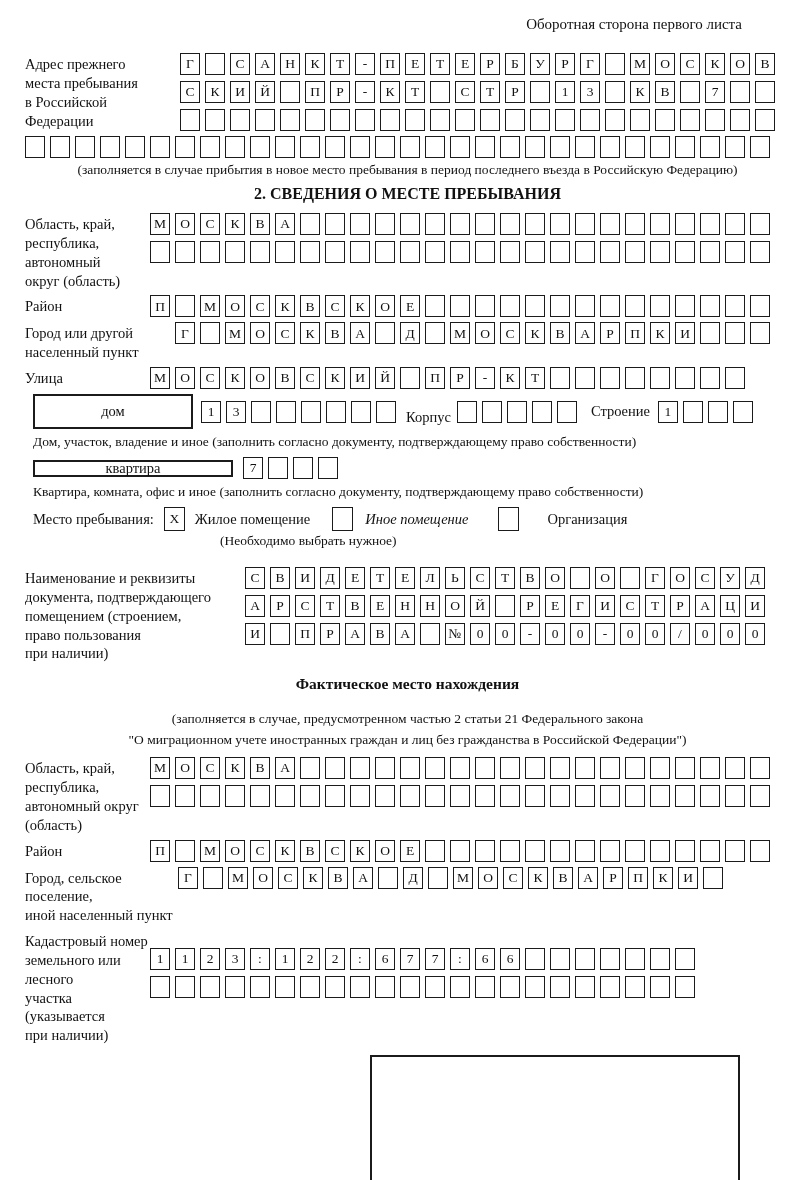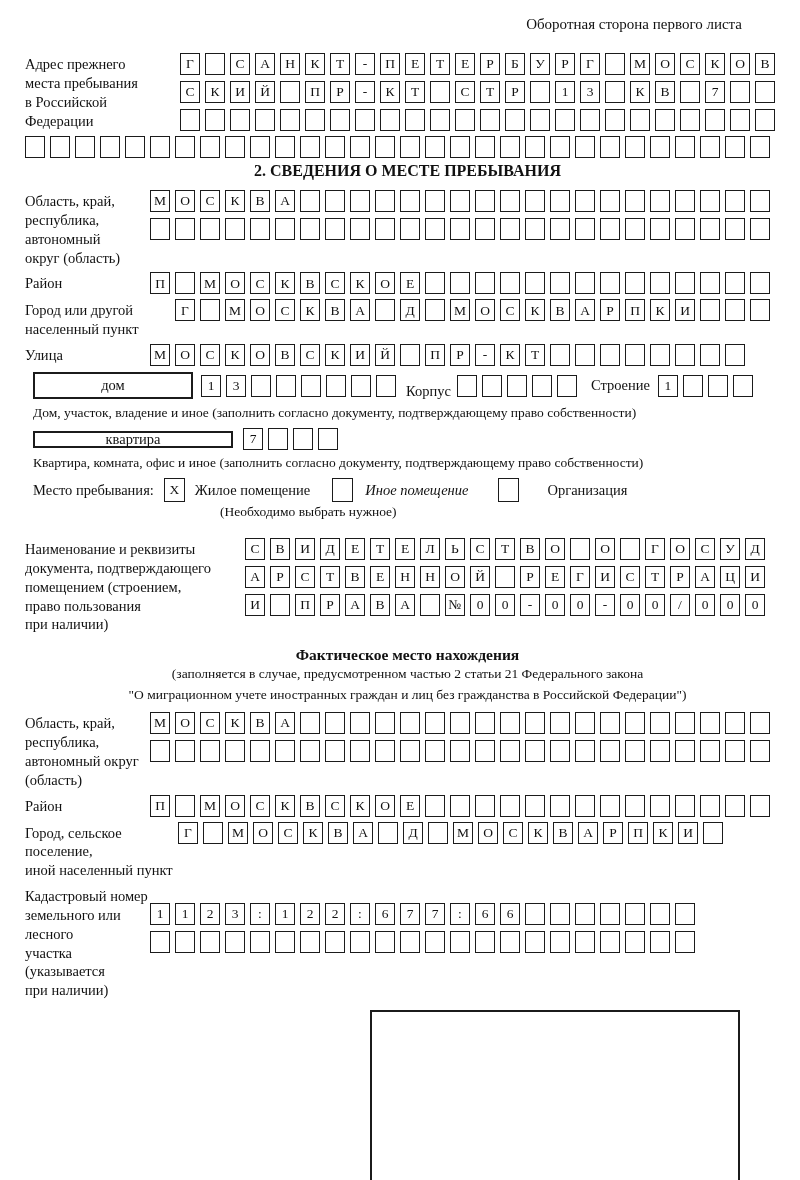--- a/index.html
+++ b/index.html
@@ -15,28 +15,28 @@
   .flabel { font-size:14.5px; line-height:1.3; flex:0 0 auto; padding-top:2px; }
   .gridcol { display:flex; flex-direction:column; gap:6px; }
   .cells { display:flex; gap:5px; }
   .cell {
     width:20px; height:22px; flex:0 0 auto;
     border:1.5px solid #1b1b1b;
     display:flex; align-items:center; justify-content:center;
     font-size:13.5px; line-height:1;
   }
   .wbox {
-    border:2px solid #1b1b1b; height:27px;
+    border:2px solid #1b1b1b; height:35px;
     display:flex; align-items:center; justify-content:center;
     font-size:14.5px;
   }
   .note { font-size:13.5px; margin:2px 0 7px 0; }
   .note.center { text-align:center; }
   .sec-title { text-align:center; font-weight:bold; font-size:16px; margin:4px 0 10px 0; }
-  .sub-title { text-align:center; font-weight:bold; font-size:15.5px; margin:12px 0 0 0; }
+  .sub-title { text-align:center; font-weight:bold; font-size:15.5px; margin:12px 0 16px 0; }
   .inline-label { font-size:14.5px; padding-top:4px; }
   .stamp-box { border:2px solid #1b1b1b; width:370px; height:175px; margin:10px 0 8px 345px; }
   .centered-note { text-align:center; font-size:13.5px; line-height:1.55; margin-bottom:6px; }
   .w125 { width:125px; } .w150 { width:150px; } .w220 { width:220px; } .w153 { width:153px; }
 </style>
 </head>
 <body>
 
 <div class="page">
 
@@ -155,20 +155,21 @@
       <span class="cell"></span>
       <span class="cell"></span>
       <span class="cell"></span>
       <span class="cell"></span>
       <span class="cell"></span>
       <span class="cell"></span>
       <span class="cell"></span>
       <span class="cell"></span>
       <span class="cell"></span>
     </div>
+  <div class="note center">(заполняется в случае прибытия в новое место пребывания в период последнего въезда в Российскую Федерацию)</div>
 
   <div class="sec-title">2. СВЕДЕНИЯ О МЕСТЕ ПРЕБЫВАНИЯ</div>
 
   <div class="frow">
     <div class="flabel w125">
         <div>Область, край,</div>
         <div>республика,</div>
         <div>автономный</div>
         <div>округ (область)</div>
       </div>

